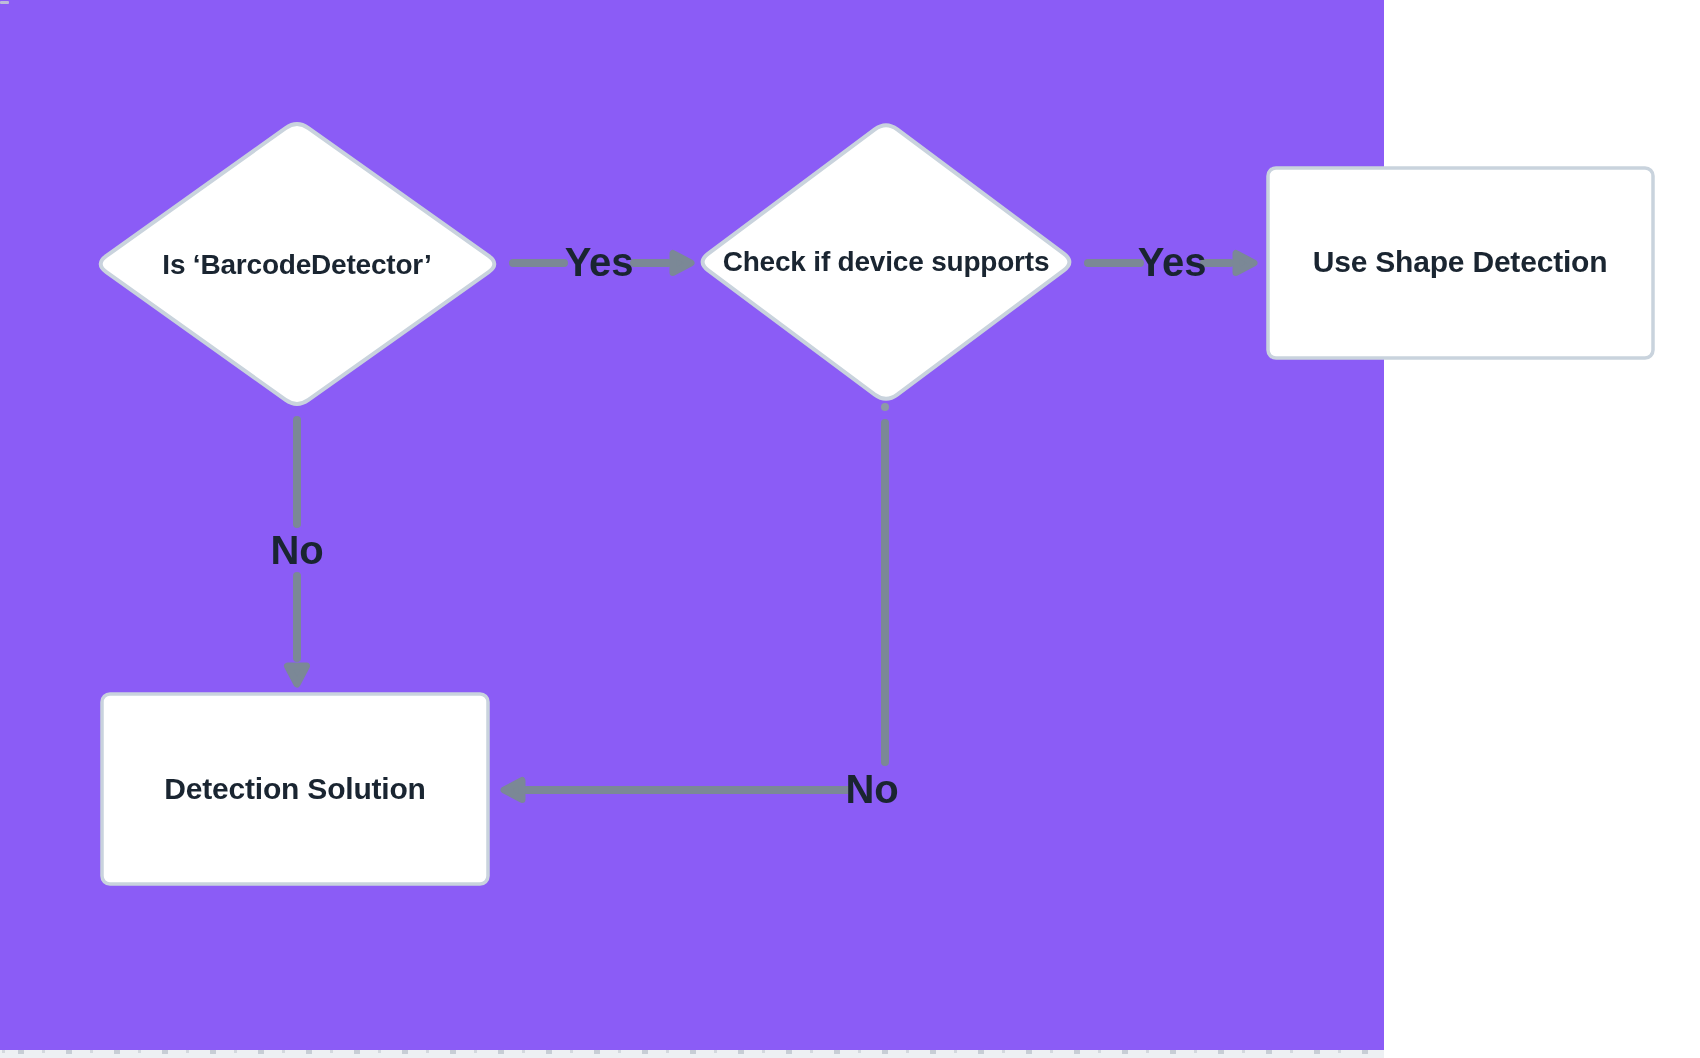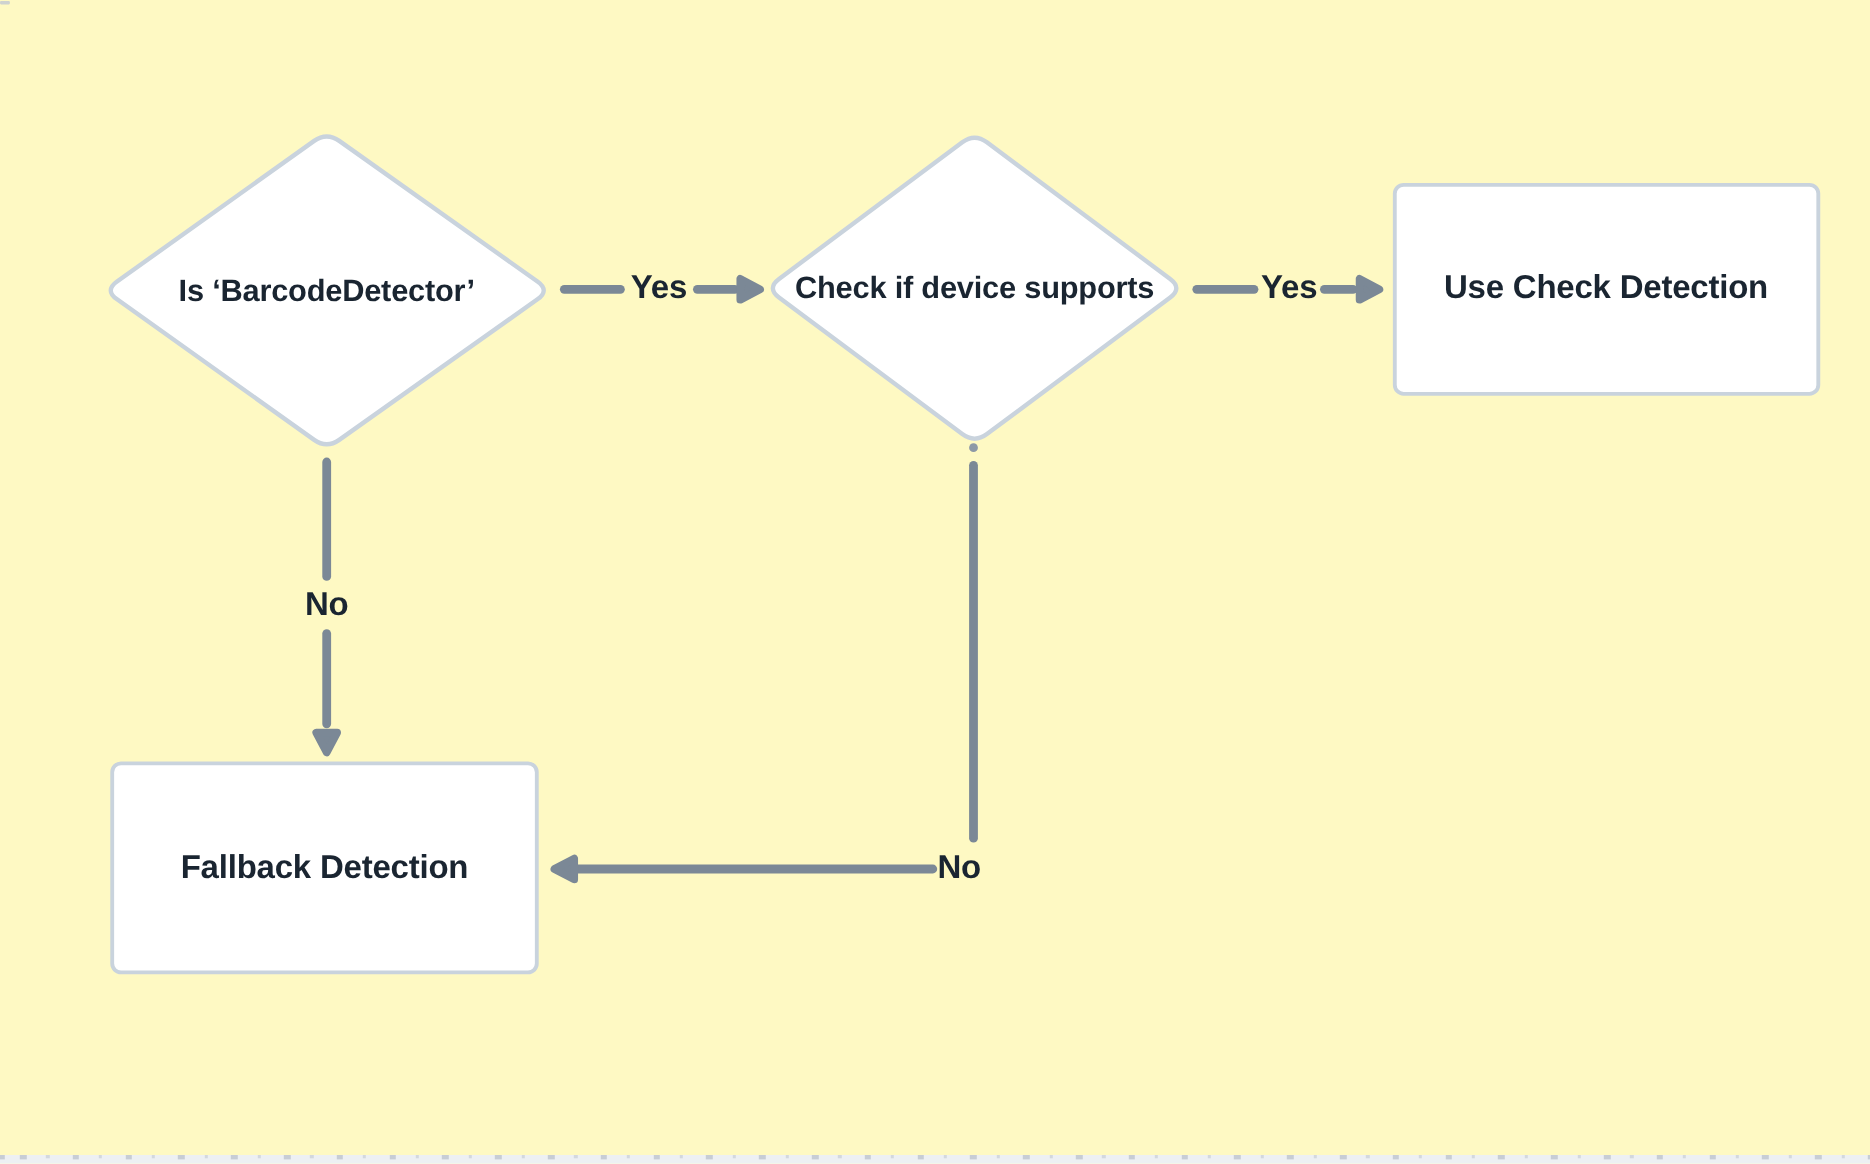--- a/index.html
+++ b/index.html
@@ -1,35 +1,35 @@
 <!DOCTYPE html>
 <html><head>
 <meta charset="utf-8">
 <style>
   html,body{margin:0;padding:0;background:#ffffff;}
   body{width:1700px;height:1058px;overflow:hidden;
        font-family:"Liberation Sans","DejaVu Sans",sans-serif;}
-  .canvas{position:relative;width:1700px;height:1058px;background:#fef9c3;}
+  .canvas{position:relative;width:1384px;height:1058px;background:#8b5cf6;}
   .canvas > svg{position:absolute;left:0;top:0;}
 
   
   .shapes path.shape{stroke-width:4;fill:#ffffff;}
   .shapes rect.shape{stroke-width:3.5;fill:#ffffff;}
 
   
   .edges{stroke-width:8;stroke-linecap:round;fill:none;}
   .heads{stroke-width:7;stroke-linejoin:round;}
   .heads polygon{stroke-width:7;}
 
   
   .label{position:absolute;transform:translate(-50%,-50%);color:#1a2531;
          font-weight:600;text-align:center;white-space:nowrap;letter-spacing:-0.2px;}
   .node-label{font-size:28px;line-height:42px;}
   .box-label{font-size:30px;line-height:44px;}
-  .edge-lbl{font-size:30px;line-height:32px;}
+  .edge-lbl{font-size:40px;line-height:32px;}
 
   
   .ruler{position:absolute;left:0;bottom:0;width:100%;height:8px;background:#edf0f3;}
   .ruler::before{content:"";position:absolute;left:0;top:0;width:100%;height:4px;
     background-image:repeating-linear-gradient(90deg,#c7cdd5 0px,#c7cdd5 6px,transparent 6px,transparent 48px);
     background-position:18px 0;}
   .ruler::after{content:"";position:absolute;left:0;top:0;width:100%;height:3px;
     background-image:repeating-linear-gradient(90deg,transparent 0px,transparent 24px,#d3d8de 24px,#d3d8de 27px,transparent 27px,transparent 48px);
     background-position:18px 0;}
 
@@ -73,25 +73,25 @@
 
   <div class="label node-label" style="left:297px;top:265px;">
     <div>Is ‘BarcodeDetector’</div>
   </div>
 
   <div class="label node-label" style="left:886px;top:262px;">
     <div>Check if device supports</div>
   </div>
 
   <div class="label box-label" style="left:1460px;top:262px;">
-    <div>Use Check Detection</div>
+    <div>Use Shape Detection</div>
   </div>
 
   <div class="label box-label" style="left:295px;top:789px;">
-    <div>Fallback Detection</div>
+    <div>Detection Solution</div>
   </div>
 
   <div class="label edge-lbl" style="left:599px;top:262px;">Yes</div>
   <div class="label edge-lbl" style="left:1172px;top:262px;">Yes</div>
   <div class="label edge-lbl" style="left:297px;top:550px;">No</div>
   <div class="label edge-lbl" style="left:872px;top:789px;">No</div>
 
   <div class="ruler"></div>
 
   <div class="artifact"></div>

